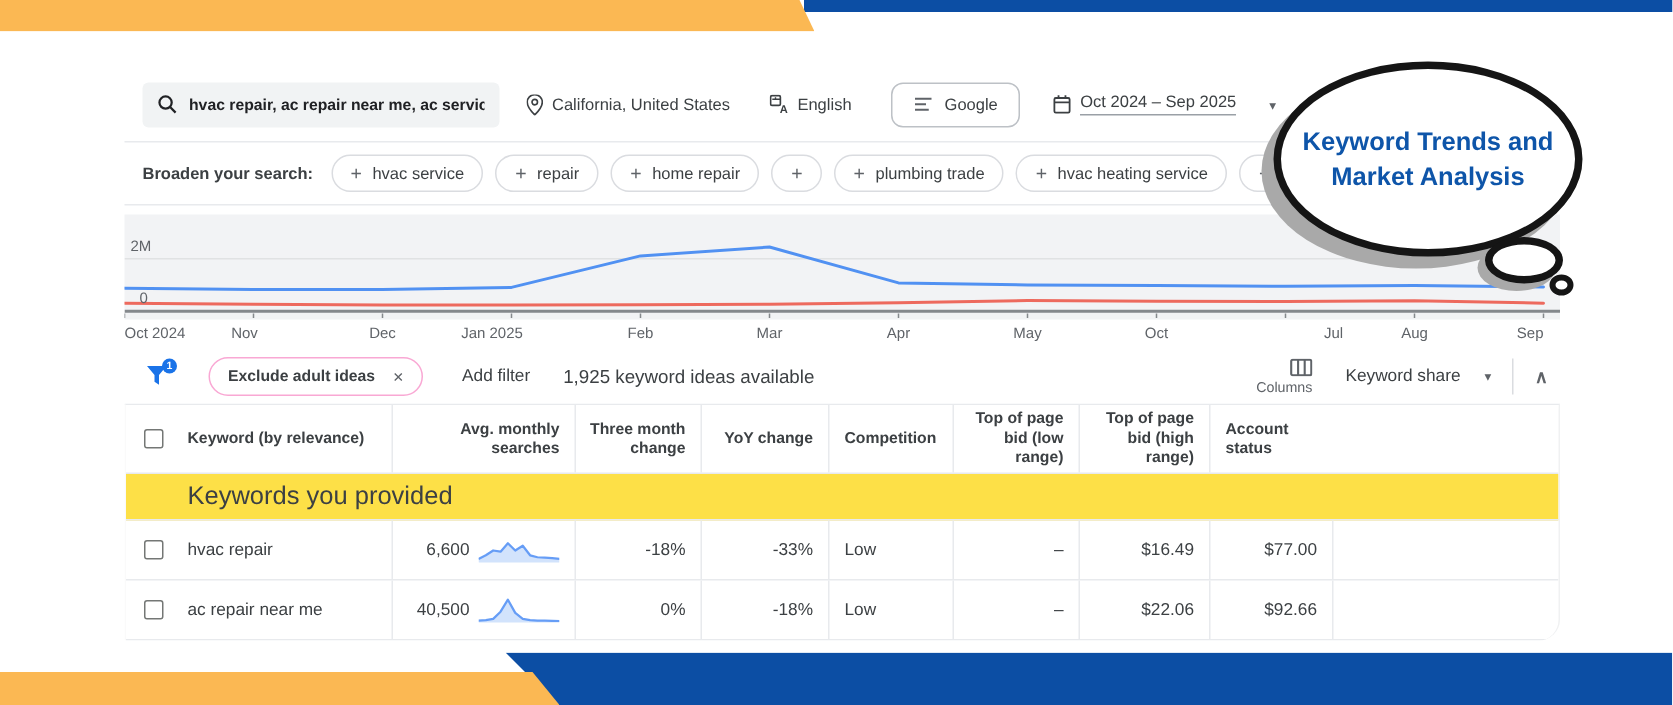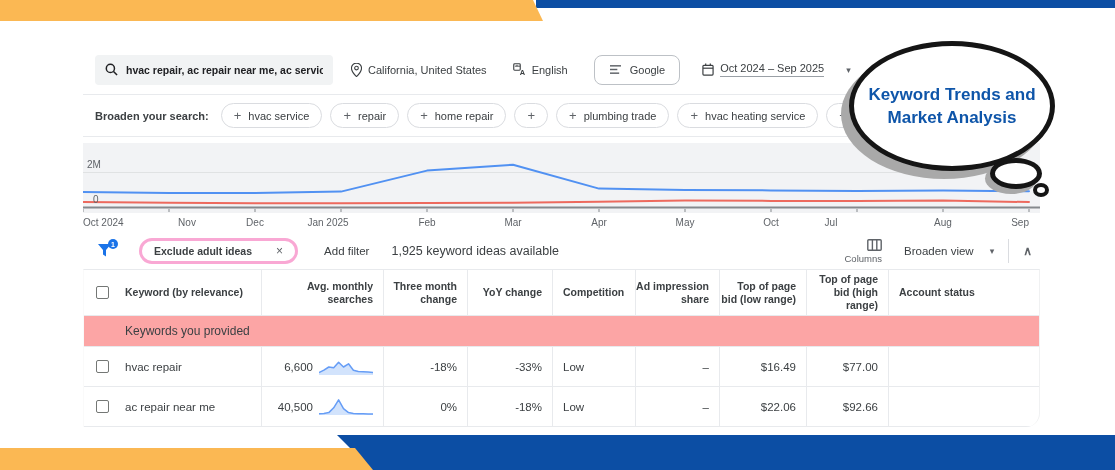--- a/index.html
+++ b/index.html
@@ -47,21 +47,21 @@
   .chart-plot svg{position:absolute; left:0; top:0;}
   .ylab{position:absolute; font-size:10px; color:#5f6368;}
   .ylab.y2m{left:4px; top:16px;} .ylab.y0{left:10px; top:51px;}
   .x-labels{position:relative; height:20px;}
   .xlab{position:absolute; top:4px; font-size:10px; color:#5f6368; white-space:nowrap;}
   
   .filterbar{height:36px; display:flex; align-items:center;}
   .funnel{position:relative; margin-left:14px; width:16px; height:16px;}
   .funnel .badge{position:absolute; right:-5px; top:-4px; width:10px; height:10px; border-radius:50%;
     background:#1a73e8; color:#fff; font-size:7px; font-weight:700; display:flex; align-items:center; justify-content:center;}
-  .xchip{margin-left:26px; display:inline-flex; align-items:center; gap:24px; border:3px solid #f9a8d4;
+  .xchip{margin-left:26px; display:inline-flex; align-items:center; gap:12px; border:1px solid #f9a8d4;
     border-radius:14px; height:26px; padding:0 12px; font-size:10.5px; font-weight:700; color:var(--ink);}
   .xchip .x{color:#5f6368; font-size:12px; font-weight:400;}
   .add-filter{margin-left:26px; font-size:11.5px; color:var(--ink);}
   .ideas{margin-left:22px; font-size:12.5px; color:var(--ink);}
   .fb-right{margin-left:auto; display:flex; align-items:center;}
   .cols-btn{display:flex; flex-direction:column; align-items:flex-end; gap:2px;}
   .cols-btn .lbl{font-size:9.5px; color:#5f6368;}
   .view-btn{margin-left:22px; display:flex; align-items:center; font-size:11.5px; color:var(--ink);}
   .vdiv{width:1px; height:24px; background:#dadce0; margin:0 14px;}
   .collapse{color:#5f6368; font-size:12px; font-weight:700; margin-right:8px;}
@@ -71,22 +71,22 @@
   .tr{display:grid; grid-template-columns:177px 122px 84px 85px 83px 84px 87px 82px 1fr;
     border-bottom:1px solid var(--line); align-items:center;}
   .thead{height:46px;} .trow{height:40px;}
   .td{height:100%; display:flex; align-items:center; font-size:11.5px; color:var(--ink); overflow:hidden;}
   .tr .td + .td{border-left:1px solid var(--line);}
   .th{font-size:10.5px; font-weight:700; line-height:13px;}
   .num{justify-content:flex-end; text-align:right; padding-right:10px;}
   .lft{padding-left:10px;}
   .kcell{padding-left:12px; gap:16px;}
   .checkbox{width:13px; height:13px; border:1.5px solid #747775; border-radius:2px; background:#fff; flex:none;}
-  .section-row{height:31px; background:#fca5a5; border-bottom:1px solid var(--line);
-    display:flex; align-items:center; padding-left:41px; font-size:12px; color:var(--ink);}
+  .section-row{height:31px; background:#fde047; border-bottom:1px solid var(--line);
+    display:flex; align-items:center; padding-left:41px; font-size:17px; color:var(--ink);}
   .avgcell{gap:6px;}
   .spark{flex:none;}
   
   .bubble{position:absolute; left:849px; top:41px; width:206px; height:130px; background:#fff;
     border:5px solid #151515; border-radius:50%; z-index:30; box-shadow:-8px 8px 0 #a9a9a9;
     display:flex; flex-direction:column; align-items:center; justify-content:center; text-align:center;}
   .bubble .l{font-size:17px; font-weight:700; color:var(--callout); line-height:23px; white-space:nowrap;}
   .dot1{position:absolute; left:990px; top:158px; width:52px; height:31px; background:#fff;
     border:5px solid #151515; border-radius:50%; z-index:31; box-shadow:-5px 5px 0 #a9a9a9;}
   .dot2{position:absolute; left:1033px; top:183px; width:16px; height:14px; background:#fff;
@@ -206,29 +206,29 @@
         <line x1="860" y1="66" x2="860" y2="69" stroke="#85898d" stroke-width="1"></line>
         <line x1="946" y1="66" x2="946" y2="69" stroke="#85898d" stroke-width="1"></line>
         <polyline points="0,49.1 86,50.0 172,50.0 258,48.6 344,27.6 430,21.7 516,45.6 602,47.0 688,47.4 774,47.9 860,47.4 946,48.3" fill="none" stroke="#5191f2" stroke-width="2" stroke-linejoin="round" stroke-linecap="round"></polyline>
         <polyline points="0,59.1 86,59.8 172,60.3 258,60.3 344,60.1 430,59.8 516,58.8 602,57.4 688,57.9 774,58.0 860,57.5 946,59.1" fill="none" stroke="#ed6a5e" stroke-width="2" stroke-linejoin="round" stroke-linecap="round"></polyline>
       </svg>
     <span class="ylab y2m">2M</span>
     <span class="ylab y0">0</span>
   </div>
   <div class="x-labels">
       <span class="xlab" style="left: 0px;">Oct 2024</span>
-      <span class="xlab" style="left: 104px; transform: translateX(-50%);">Nov</span>
+      <span class="xlab" style="left: 80px; transform: translateX(-50%);">Nov</span>
       <span class="xlab" style="left: 172px; transform: translateX(-50%);">Dec</span>
       <span class="xlab" style="left: 245px; transform: translateX(-50%);">Jan 2025</span>
       <span class="xlab" style="left: 344px; transform: translateX(-50%);">Feb</span>
       <span class="xlab" style="left: 430px; transform: translateX(-50%);">Mar</span>
       <span class="xlab" style="left: 516px; transform: translateX(-50%);">Apr</span>
       <span class="xlab" style="left: 602px; transform: translateX(-50%);">May</span>
       <span class="xlab" style="left: 688px; transform: translateX(-50%);">Oct</span>
-      <span class="xlab" style="left: 748px; transform: translateX(-50%);">Jul</span>
+      <span class="xlab" style="left: 806px; transform: translateX(-50%);">Jul</span>
       <span class="xlab" style="left: 860px; transform: translateX(-50%);">Aug</span>
       <span class="xlab" style="left: 946px; transform: translateX(-100%);">Sep</span>
     </div>
 
   <div class="filterbar">
     <div class="funnel">
       <svg width="16" height="15" viewBox="0 0 16 15">
           <path d="M1 1h13l-5 6v6.5L6 11.5V7z" fill="#1a73e8"></path>
         </svg>
       <span class="badge">1</span>
@@ -244,39 +244,38 @@
         <span class="icon">
           <svg width="15" height="12" viewBox="0 0 15 12">
               <rect x="0.8" y="0.8" width="13.4" height="10.4" rx="1" fill="none" stroke="#5f6368" stroke-width="1.4"></rect>
               <line x1="5.4" y1="1" x2="5.4" y2="11" stroke="#5f6368" stroke-width="1.4"></line>
               <line x1="9.8" y1="1" x2="9.8" y2="11" stroke="#5f6368" stroke-width="1.4"></line>
             </svg>
         </span>
         <span class="lbl">Columns</span>
       </div>
       <div class="view-btn">
-        <span>Broaden view</span>
+        <span>Keyword share</span>
         <span class="caret">▾</span>
       </div>
       <div class="vdiv"></div>
       <span class="collapse">∧</span>
     </div>
   </div>
 
   <div class="tbl">
     <div class="tr thead">
       <div class="td th kcell">
         <span class="checkbox"></span>
         <span>Keyword (by relevance)</span>
       </div>
       <div class="td th num">Avg. monthly searches</div>
       <div class="td th num">Three month change</div>
       <div class="td th num">YoY change</div>
       <div class="td th lft">Competition</div>
-      <div class="td th num">Ad impression share</div>
       <div class="td th num">Top of page bid (low range)</div>
       <div class="td th num">Top of page bid (high range)</div>
       <div class="td th lft">Account status</div>
     </div>
 
     <div class="section-row">Keywords you provided</div>
 
     <div class="tr trow">
       <div class="td kcell">
         <span class="checkbox"></span>

